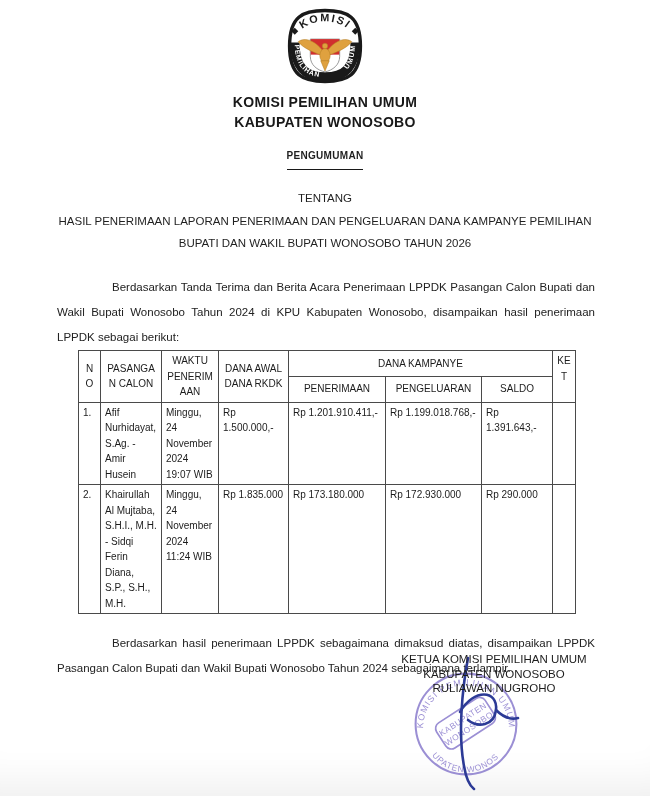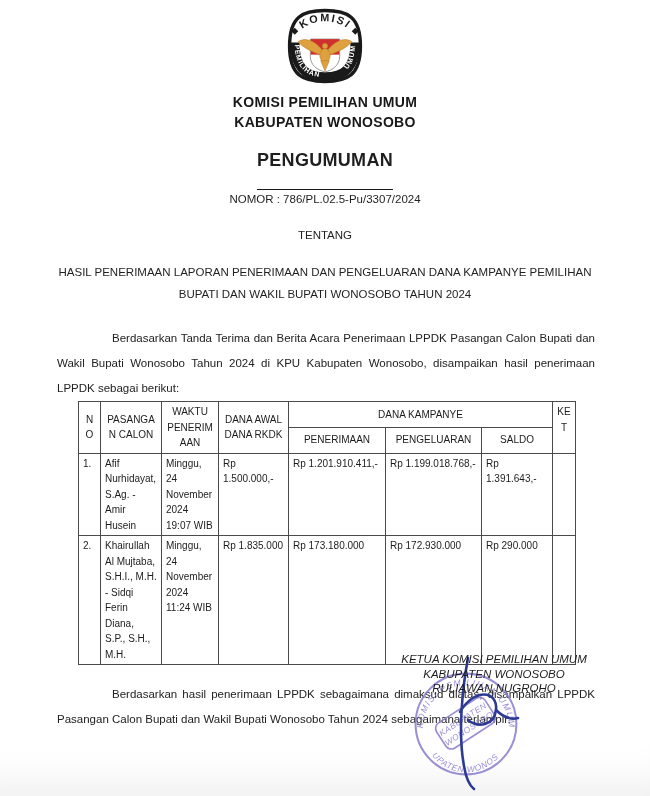--- a/index.html
+++ b/index.html
@@ -19,26 +19,26 @@
   }
   .letterhead { text-align: center; padding-top: 8px; }
   .logo-wrap { display: inline-block; width: 90px; height: 76px; }
   .org-title {
     font-size: 14px; font-weight: bold; letter-spacing: 0.3px;
     line-height: 20px; margin-top: 4px; color: #181818;
   }
   .announce { text-align: center; }
   .announce-label {
     display: inline-block; margin-top: 18px;
-    font-size: 18px; font-weight: bold; letter-spacing: 0.3px;
-    border-bottom: 1.5px solid #181818; padding-bottom: 18px;
+    font-size: 10px; font-weight: bold; letter-spacing: 0.3px;
+    border-bottom: 1.5px solid #181818; padding-bottom: 8px;
   }
   .announce-number { font-size: 11.5px; line-height: 16px; margin-top: 1px; }
   .about-label { font-size: 11.5px; margin-top: 22px; }
-  .doc-title { font-size: 11.5px; line-height: 22px; margin-top: 20px; }
+  .doc-title { font-size: 11.5px; line-height: 22px; margin-top: 6px; }
   .content { padding: 0 55px 0 57px; }
   .para {
     font-size: 11.5px; line-height: 25px; text-align: justify;
     margin-top: 21px; text-indent: 55px; color: #222;
   }
   .para.no-indent { text-indent: 0; margin-top: 0; }
   table.lppdk {
     border-collapse: collapse; margin: 0 0 0 21px;
     width: 497px; table-layout: fixed;
     font-size: 10px; color: #1c1c1c;
@@ -49,21 +49,21 @@
     overflow-wrap: break-word; word-wrap: break-word;
   }
   table.lppdk th { text-align: center; vertical-align: middle; }
   table.lppdk th.ket-h { vertical-align: top; }
   table.lppdk td { text-align: left; vertical-align: top; }
   tr.row-1 td { height: 63px; }
   tr.row-2 td { height: 115px; }
   .closing { margin-top: 17px; }
   .sig-block {
     position: absolute; top: 652px; left: 344px;
-    width: 300px; text-align: center; font-style: italic;
+    width: 300px; text-align: center;
   }
   .sig-title { font-size: 11.5px; line-height: 15px; color: #1d1d1d; position: relative; z-index: 3; }
   .sig-name { font-size: 11.5px; position: relative; z-index: 3; color: #1d1d1d; }
   .stamp-wrap {
     position: absolute; left: 66px; top: 16px;
     width: 112px; height: 112px; z-index: 1; opacity: 0.85;
   }
   .signature-wrap {
     position: absolute; left: 78px; top: 2px;
     width: 110px; height: 138px; z-index: 2;
@@ -116,25 +116,24 @@
           <path d="M45,61 L55,61 L50,73 Z"></path>
         </g>
       </svg>
     </div>
     <div class="org-title">KOMISI PEMILIHAN UMUM</div>
     <div class="org-title" style="margin-top:0;">KABUPATEN WONOSOBO</div>
   </div>
 
   <div class="announce">
     <div class="announce-label">PENGUMUMAN</div>
-    <div class="announce-number">NOMOR : 786/PL.02.5-Pu/3307/2024</div>
     <div class="about-label">TENTANG</div>
     <div class="doc-title">
       <div>HASIL PENERIMAAN LAPORAN PENERIMAAN DAN PENGELUARAN DANA KAMPANYE PEMILIHAN</div>
-      <div>BUPATI DAN WAKIL BUPATI WONOSOBO TAHUN 2024</div>
+      <div>BUPATI DAN WAKIL BUPATI WONOSOBO TAHUN 2026</div>
     </div>
   </div>
 
   <div class="content">
 
     <p class="para">Berdasarkan Tanda Terima dan Berita Acara Penerimaan LPPDK Pasangan Calon Bupati dan Wakil Bupati Wonosobo Tahun 2024 di KPU Kabupaten Wonosobo, disampaikan hasil penerimaan LPPDK sebagai berikut:</p>
 
     <table class="lppdk">
       <colgroup>
         <col style="width:22px">

